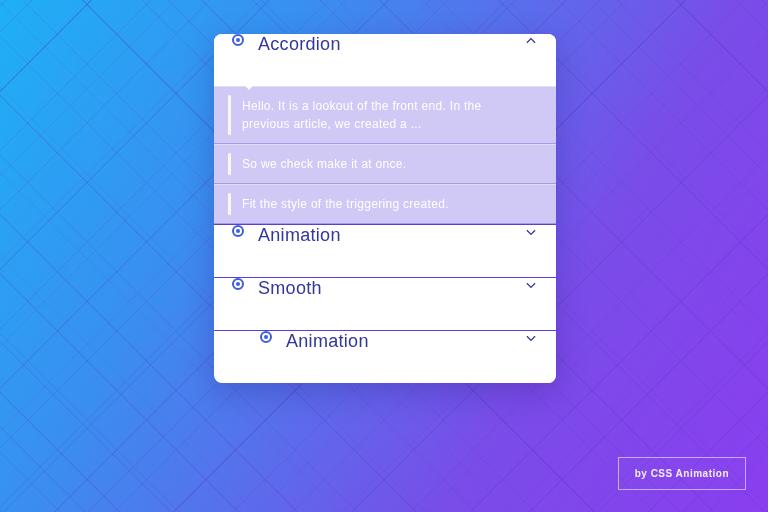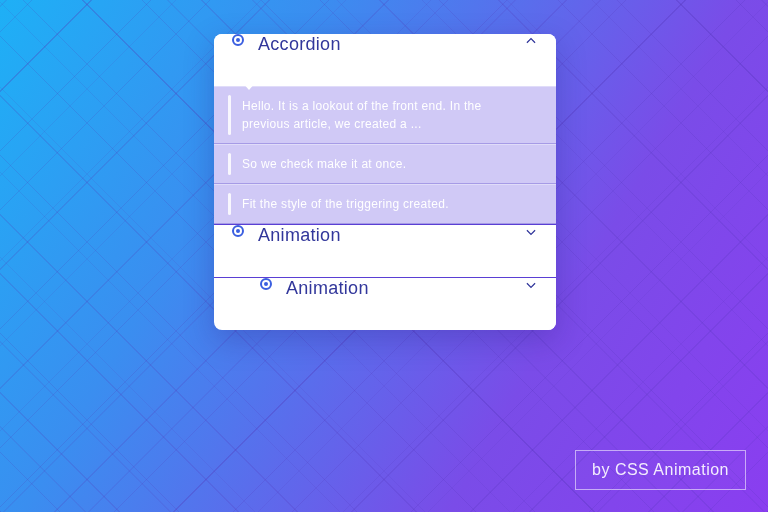--- a/index.html
+++ b/index.html
@@ -100,23 +100,24 @@
     width: 3px;
     background: rgba(255,255,255,0.85);
     border-radius: 2px;
   }
   .credit {
     position: absolute;
     right: 22px; bottom: 22px;
     padding: 10px 16px;
     border: 1px solid rgba(255,255,255,0.55);
     color: rgba(255,255,255,0.9);
-    font-size: 16px;
+    font-size: 10px;
     letter-spacing: 0.5px;
     background: rgba(255,255,255,0.02);
+    font-weight: bold;
   }
 </style>
 </head>
 <body>
 
 <div class="bg"></div>
 
 <div class="accordion">
 
   <div class="section">
@@ -142,20 +143,31 @@
       <span class="bullet"></span>
       <span class="title">Animation</span>
       <span class="chev">
         <svg viewBox="0 0 24 24">
             <polyline points="5 9 12 16 19 9"></polyline>
           </svg>
       </span>
     </div>
   </div>
 
+  <div class="section">
+    <div class="header">
+      <span class="bullet"></span>
+      <span class="title">Smooth</span>
+      <span class="chev">
+        <svg viewBox="0 0 24 24">
+            <polyline points="5 9 12 16 19 9"></polyline>
+          </svg>
+      </span>
+    </div>
+  </div>
 
   <div class="section">
     <div class="header">
       <span class="bullet"></span>
       <span class="title">Animation</span>
       <span class="chev">
         <svg viewBox="0 0 24 24">
             <polyline points="5 9 12 16 19 9"></polyline>
           </svg>
       </span>

